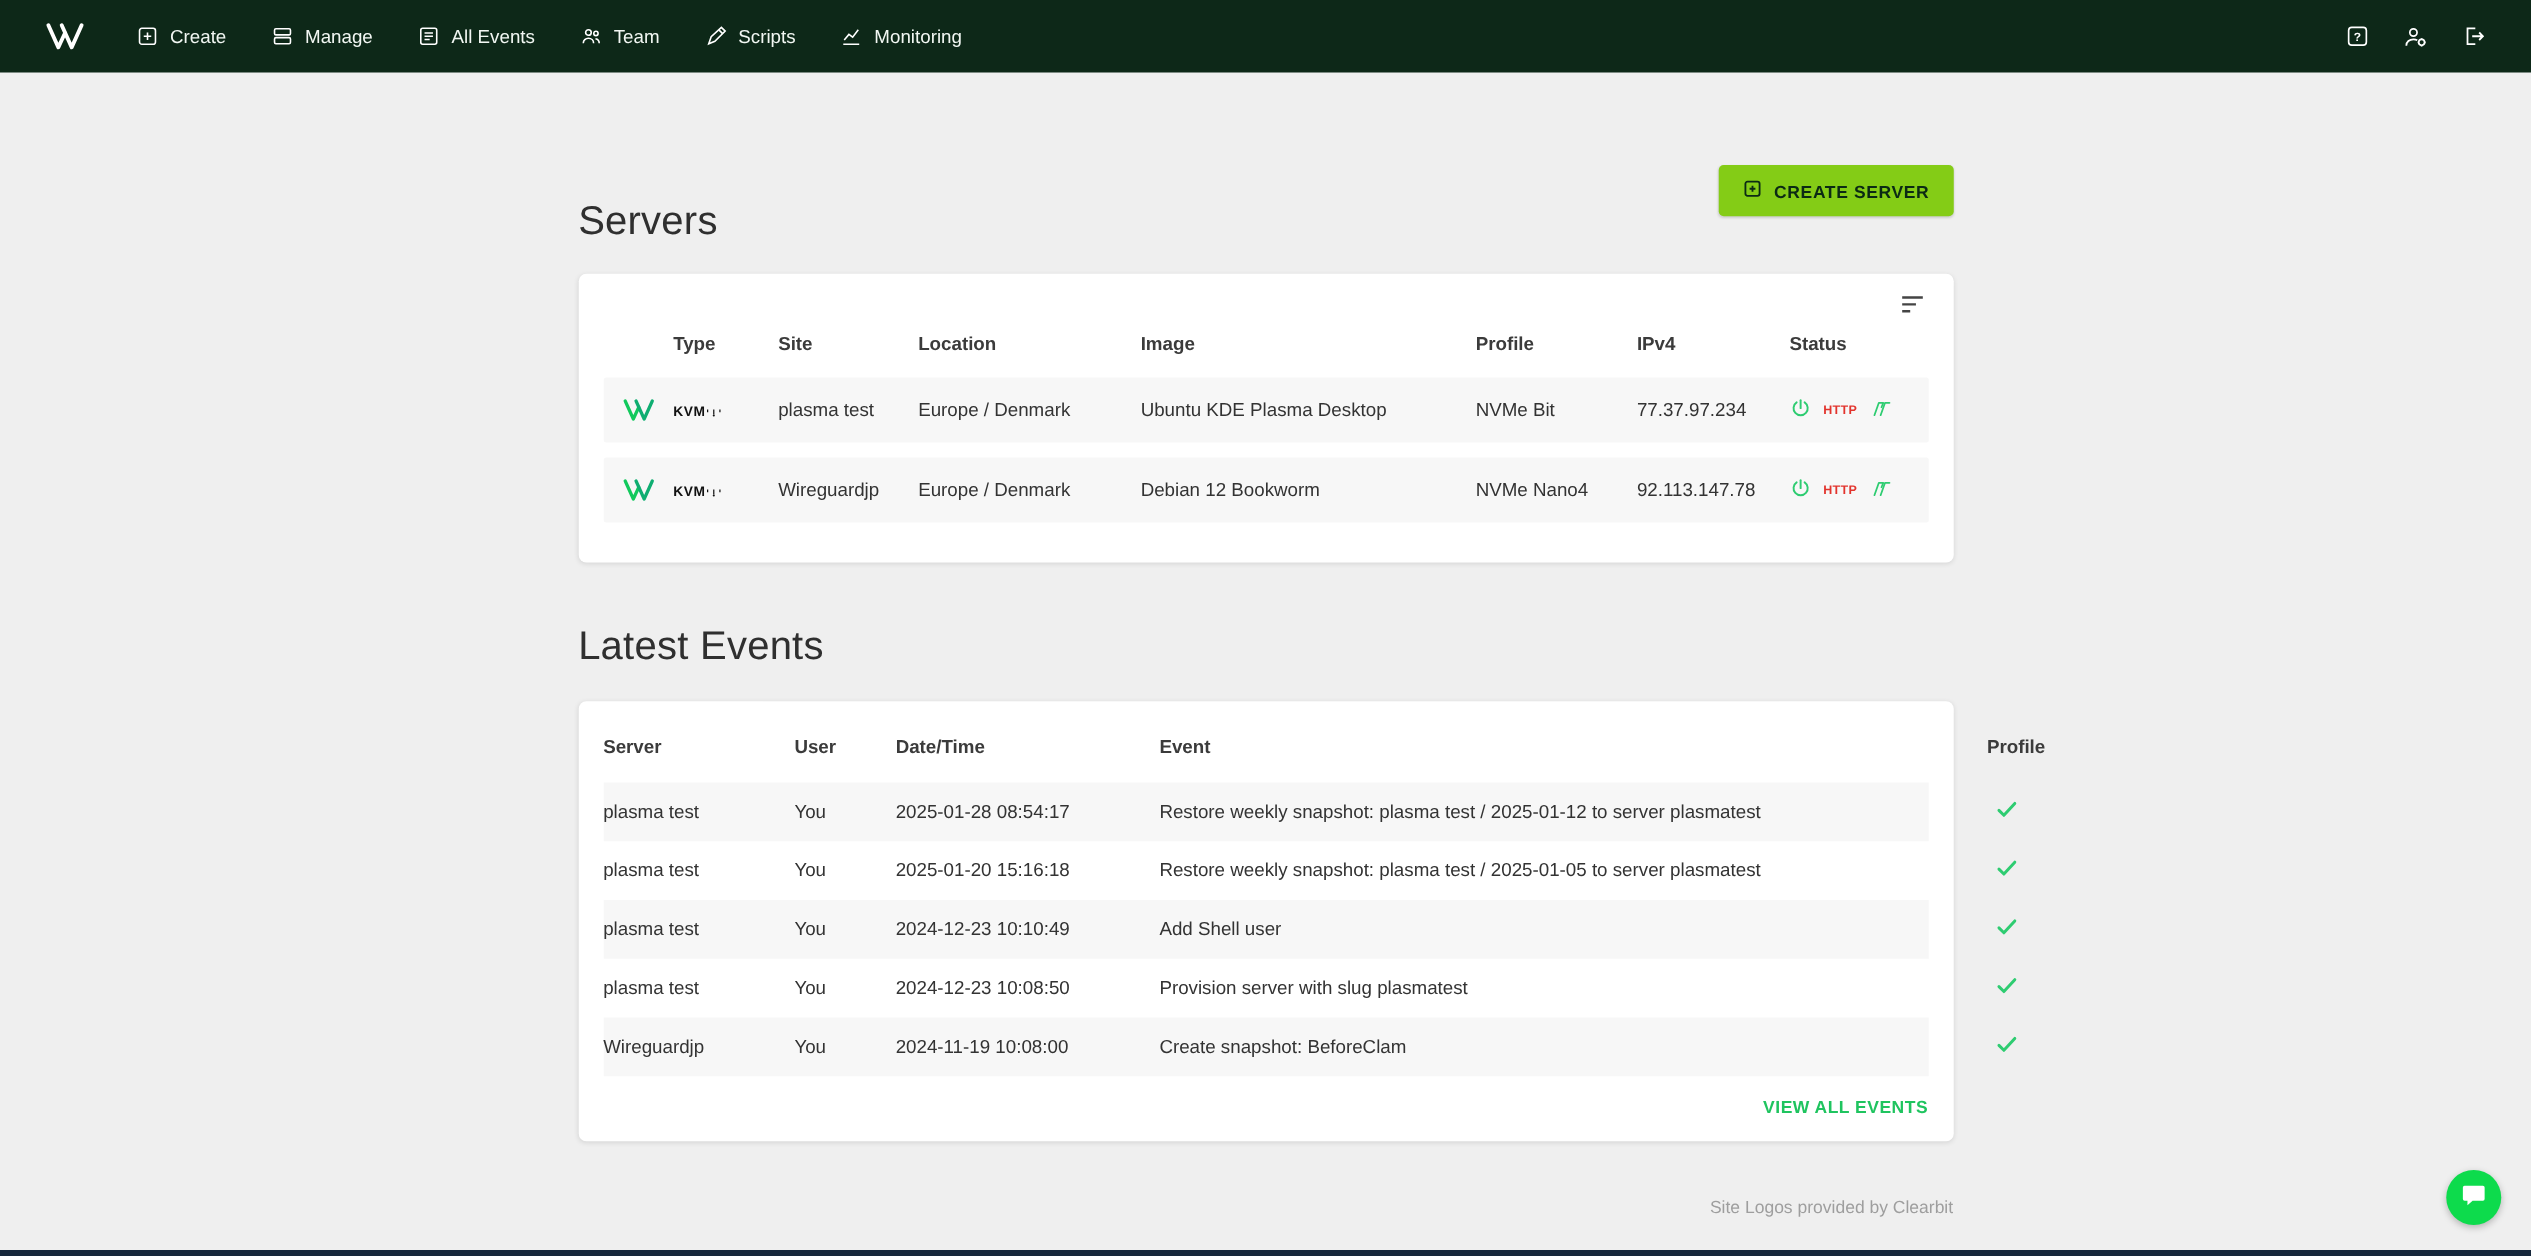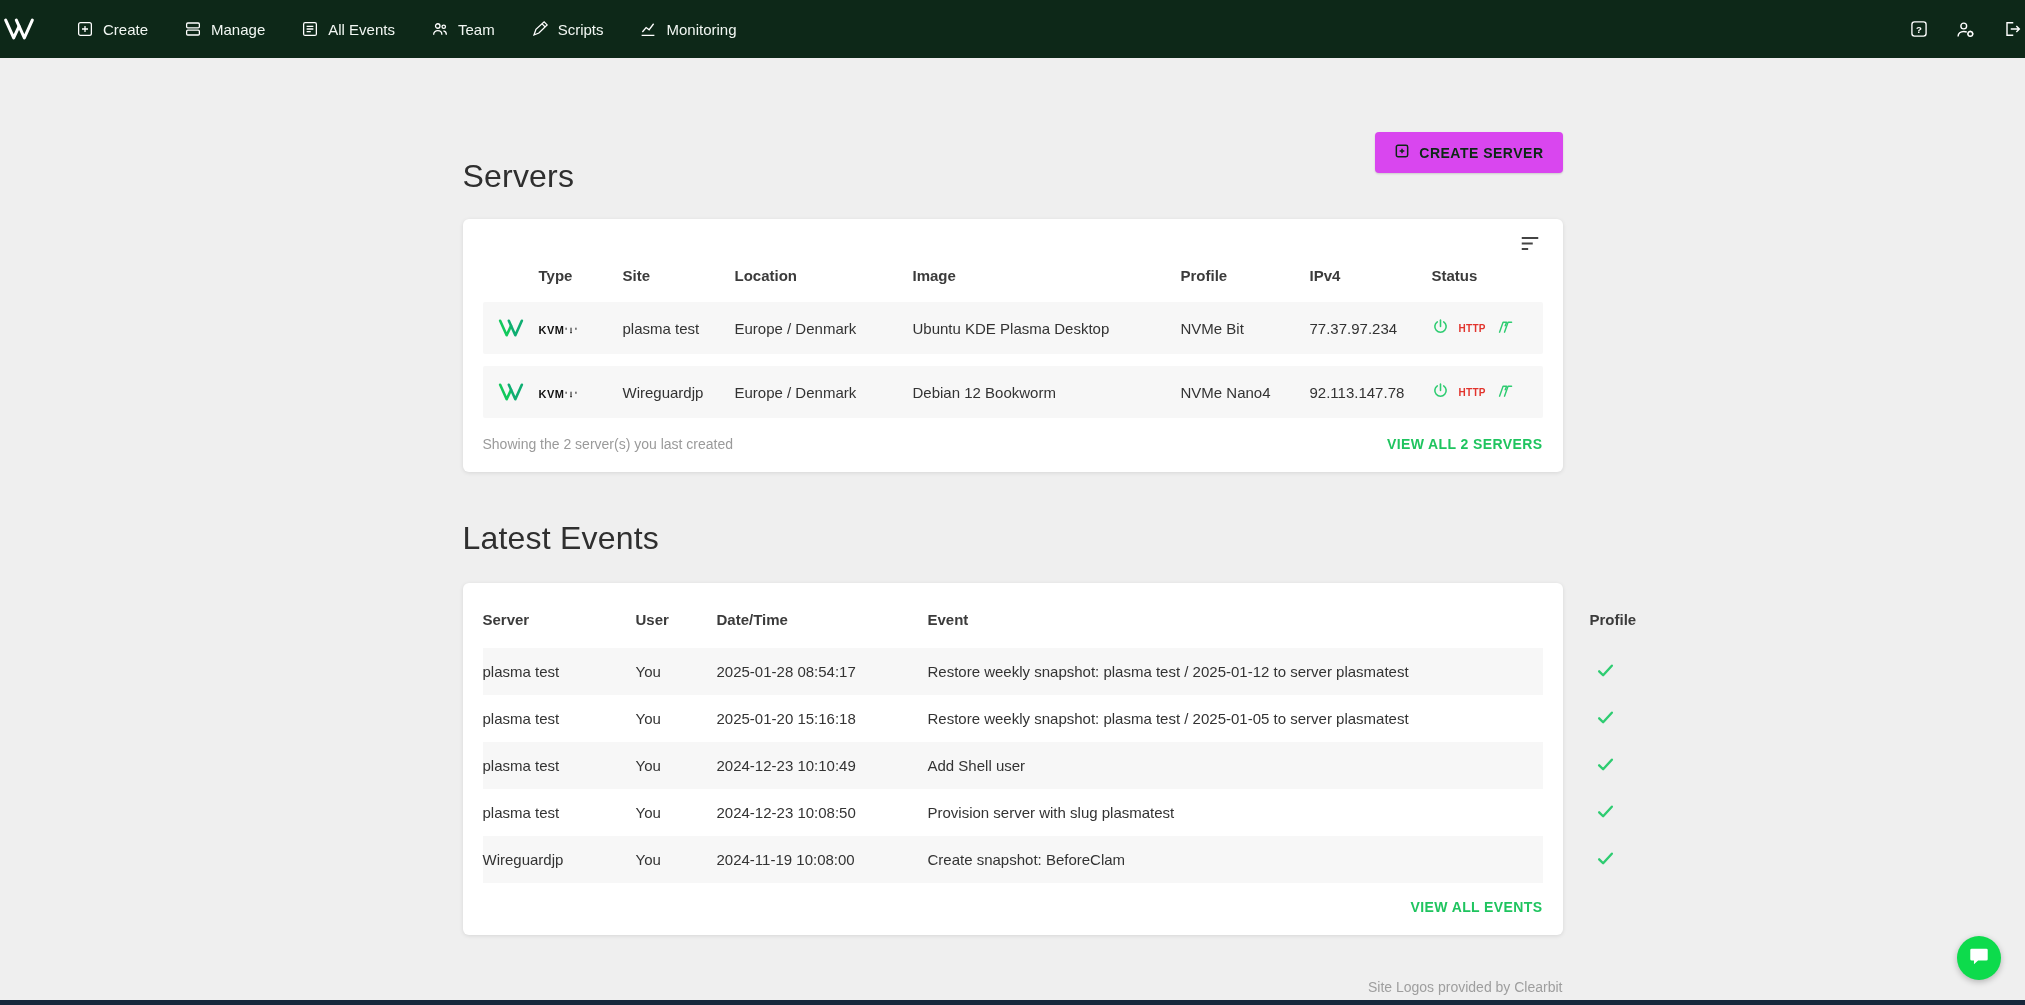--- a/index.html
+++ b/index.html
@@ -11,21 +11,21 @@
     overflow: hidden;
     color: #333;
   }
 
   
   .navbar {
     height: 58px;
     background: #0d2818;
     display: flex;
     align-items: center;
-    padding: 0 3px;
+    padding: 0 36px;
     color: #fff;
   }
   .brand { display: flex; align-items: center; margin-right: 28px; cursor: pointer; }
   .nav-items { display: flex; align-items: center; gap: 10px; }
   .nav-item {
     display: flex; align-items: center; gap: 9px;
     padding: 9px 13px; font-size: 15px; color: #f2f7f3;
     cursor: pointer; border-radius: 3px;
   }
   .nav-item svg { display: block; }
@@ -38,21 +38,21 @@
     display: flex; justify-content: space-between; align-items: center;
     margin-top: 52px; margin-bottom: 24px;
   }
   h1.page-title {
     font-size: 32px; font-weight: 500; color: #2f2f2f; letter-spacing: .2px; margin-top: 48px;
   }
   .events-title { margin-top: 56px; margin-bottom: 26px; }
 
   .btn-create {
     display: flex; align-items: center; gap: 9px;
-    background: #d946ef; color: #0b2a14;
+    background: #84cc16; color: #0b2a14;
     border: none; border-radius: 4px;
     font-family: inherit; font-size: 14px; font-weight: 700; letter-spacing: .5px;
     padding: 11px 19px; cursor: pointer;
     box-shadow: 0 1px 2px rgba(0,0,0,.15);
   }
 
   .card {
     background: #fff; border-radius: 6px;
     box-shadow: 0 1px 4px rgba(0,0,0,.10);
     padding: 14px 20px 20px;
@@ -317,24 +317,20 @@
         <span class="http-badge">HTTP</span>
         <span>
           <svg width="17" height="17" viewBox="0 0 24 24" fill="none" stroke="#2ecc71" stroke-width="2" stroke-linecap="round" stroke-linejoin="round">
             <path d="M5 20L10 6h5l-2 5"></path>
               <path d="M12 20L17 6h5"></path>
           </svg>
         </span>
       </div>
     </div>
 
-    <div class="card-footer">
-      <span class="muted-note">Showing the 2 server(s) you last created</span>
-      <a class="green-link">VIEW ALL 2 SERVERS</a>
-    </div>
   </div>
 
   <h1 class="page-title events-title">Latest Events</h1>
 
   <div class="card">
     <div class="evt-grid evt-head">
       <div class="cell">Server</div>
       <div class="cell">User</div>
       <div class="cell">Date/Time</div>
       <div class="cell">Event</div>

